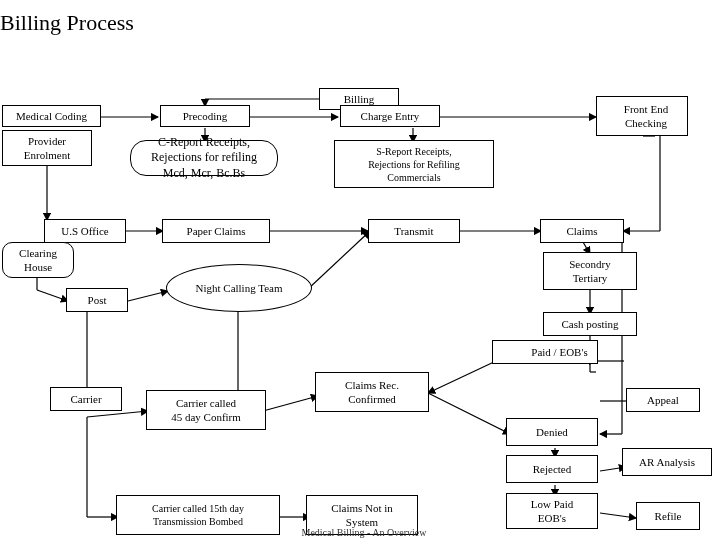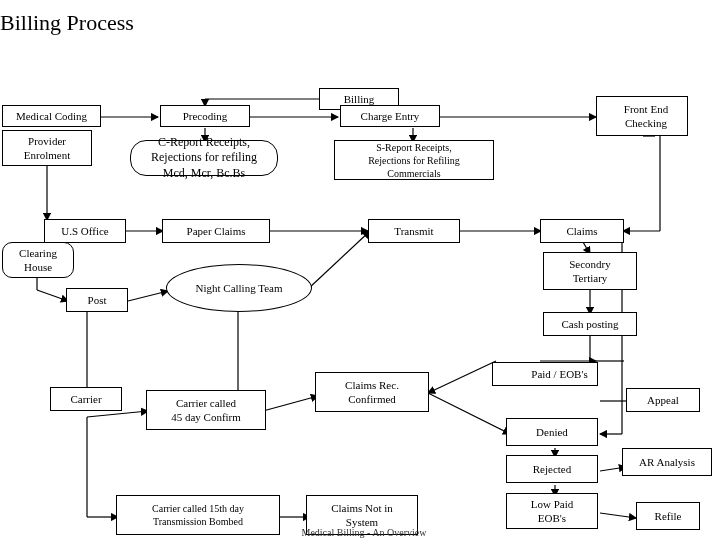--- a/index.html
+++ b/index.html
@@ -148,31 +148,31 @@
     <line x1="643" y1="94" x2="655" y2="94" stroke="#000" stroke-width="1.2"></line>
   </svg>
 
   <div class="box" style="left:305px;top:46px;width:80px;height:22px;margin-left:14px;">Billing</div>
   <div class="box" style="left:2px;top:63px;width:99px;height:22px;">Medical Coding</div>
   <div class="box" style="left:160px;top:63px;width:90px;height:22px;">Precoding</div>
   <div class="box" style="left:340px;top:63px;width:100px;height:22px;">Charge Entry</div>
   <div class="box" style="left:596px;top:54px;width:92px;height:40px;padding-left:12px;">Front End<br>Checking</div>
   <div class="box" style="left:2px;top:88px;width:90px;height:36px;">Provider<br>Enrolment</div>
   <div class="box" style="left:130px;top:98px;width:148px;height:36px;font-size:12px;border-radius:16px;">C-Report Receipts,<br>Rejections for refiling<br>Mcd, Mcr, Bc.Bs</div>
-  <div class="box" style="left:334px;top:98px;width:160px;height:40px;font-size:10px;">S-Report Receipts,<br>Rejections for Refiling<br>Commercials</div>
+  <div class="box" style="left:334px;top:98px;width:160px;height:48px;font-size:10px;">S-Report Receipts,<br>Rejections for Refiling<br>Commercials</div>
   <div class="box" style="left:44px;top:177px;width:82px;height:24px;">U.S Office</div>
   <div class="box" style="left:162px;top:177px;width:108px;height:24px;">Paper Claims</div>
   <div class="box" style="left:368px;top:177px;width:92px;height:24px;">Transmit</div>
   <div class="box" style="left:540px;top:177px;width:84px;height:24px;">Claims</div>
   <div class="box" style="left:2px;top:200px;width:72px;height:36px;border-radius:10px;">Clearing<br>House</div>
   <div class="box ellipse" style="left:166px;top:222px;width:146px;height:48px;">Night Calling Team</div>
   <div class="box" style="left:66px;top:246px;width:62px;height:24px;font-family:Liberation Serif, serif;">Post</div>
   <div class="box" style="left:543px;top:210px;width:94px;height:38px;">Secondry<br>Tertiary</div>
   <div class="box" style="left:543px;top:270px;width:94px;height:24px;">Cash posting</div>
-  <div class="box" style="left:492px;top:320px;width:106px;height:24px;padding-left:33px;">Paid / EOB's</div>
+  <div class="box" style="left:492px;top:298px;width:106px;height:24px;padding-left:33px;">Paid / EOB's</div>
   <div class="box" style="left:315px;top:330px;width:114px;height:40px;">Claims  Rec.<br>Confirmed</div>
   <div class="box" style="left:50px;top:345px;width:72px;height:24px;">Carrier</div>
   <div class="box" style="left:146px;top:348px;width:120px;height:40px;">Carrier called<br>45 day Confirm</div>
   <div class="box" style="left:626px;top:346px;width:74px;height:24px;">Appeal</div>
   <div class="box" style="left:506px;top:376px;width:92px;height:28px;">Denied</div>
   <div class="box" style="left:506px;top:413px;width:92px;height:28px;">Rejected</div>
   <div class="box" style="left:622px;top:406px;width:90px;height:28px;">AR Analysis</div>
   <div class="box" style="left:506px;top:451px;width:92px;height:36px;">Low Paid<br>EOB's</div>
   <div class="box" style="left:116px;top:453px;width:164px;height:40px;font-size:10px;">Carrier called 15th day<br>Transmission Bombed</div>
   <div class="box" style="left:306px;top:453px;width:112px;height:40px;">Claims Not in<br>System</div>

